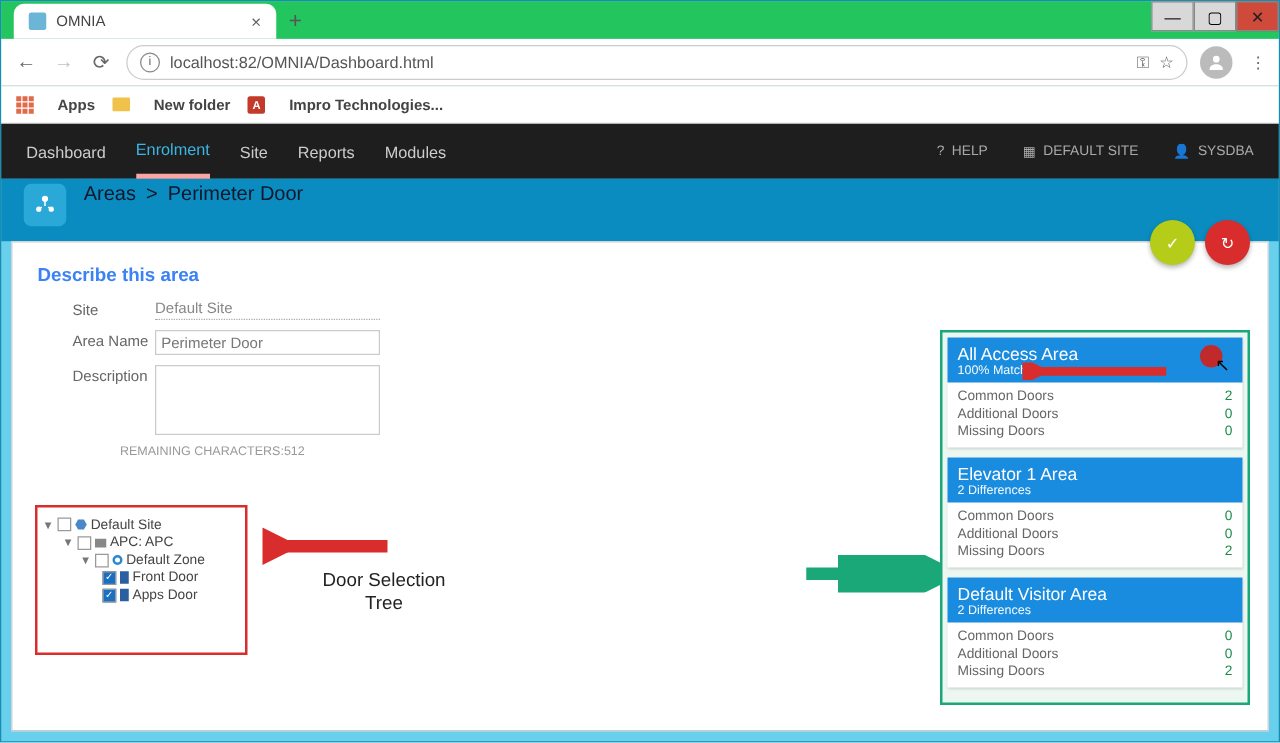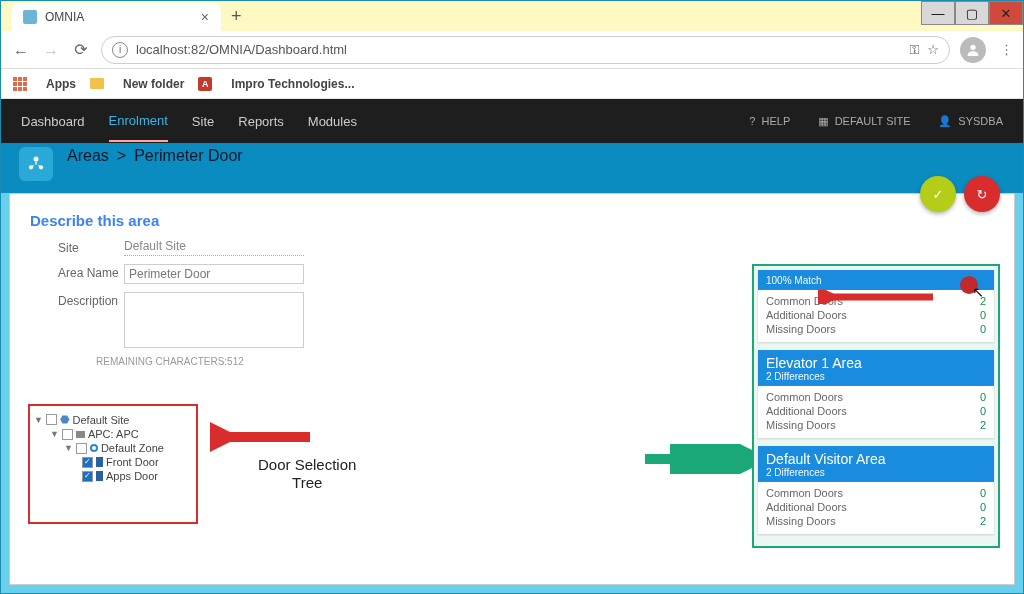--- a/index.html
+++ b/index.html
@@ -1,20 +1,20 @@
 <!DOCTYPE html>
 <html><head>
 <meta charset="utf-8">
 <style>
 * { box-sizing: border-box; margin: 0; padding: 0; }
 body { font-family: Arial, sans-serif; font-size: 13px; background: #68d0ec; width: 1024px; height: 594px; overflow: hidden; position: relative; }
 
 
 .window { position: absolute; inset: 0; border: 1px solid #1a8cb0; }
-.titlebar { height: 30px; background: #fef9c3; display: flex; align-items: center; position: relative; }
+.titlebar { height: 30px; background: #22c55e; display: flex; align-items: center; position: relative; }
 .tab { background: #fff; border-radius: 8px 8px 0 0; padding: 6px 12px; display: flex; align-items: center; gap: 8px; margin-left: 10px; margin-top: 2px; height: 28px; width: 210px; }
 .tab-icon { width: 14px; height: 14px; background: #6bb5d6; border-radius: 2px; }
 .tab-title { font-size: 12px; color: #444; flex: 1; }
 .tab-close { color: #666; font-size: 14px; cursor: pointer; }
 .newtab { margin-left: 10px; color: #555; font-size: 18px; cursor: pointer; }
 .winbtns { position: absolute; right: 0; top: 0; display: flex; }
 .winbtn { width: 34px; height: 24px; display: flex; align-items: center; justify-content: center; font-size: 13px; border: 1px solid #888; background: #d8d8d8; cursor: pointer; }
 .winbtn.close { background: #cf4a3a; color: #222; }
 
 .chrome-bar { height: 38px; background: #fff; display: flex; align-items: center; padding: 0 10px; gap: 10px; border-bottom: 1px solid #ddd; }
@@ -27,21 +27,21 @@
 .bookmarks { height: 30px; background: #fff; display: flex; align-items: center; padding: 0 12px; gap: 14px; font-size: 12px; color: #444; border-bottom: 1px solid #e5e5e5; }
 .bm { display: flex; align-items: center; gap: 19px; cursor: pointer; font-weight: bold; }
 .bm-apps { width: 14px; height: 14px; display: grid; grid-template-columns: repeat(3,1fr); grid-template-rows: repeat(3,1fr); gap: 1px; }
 .bm-apps span { background: #e06a4a; }
 .bm-folder { width: 14px; height: 11px; background: #f0c24a; border-radius: 1px; }
 .bm-red { width: 14px; height: 14px; background: #c23a2a; color: #fff; font-size: 9px; display: flex; align-items: center; justify-content: center; border-radius: 2px; }
 
 
 .app-nav { height: 44px; background: #1e1e1e; display: flex; align-items: center; padding: 0 20px; color: #ccc; font-size: 13px; }
 .app-nav .navitem { margin-right: 24px; cursor: pointer; padding: 12px 0; }
-.app-nav .navitem.active { color: #3bb6e4; border-bottom: 2px solid #fca5a5; }
+.app-nav .navitem.active { color: #3bb6e4; border-bottom: 4px solid #fca5a5; }
 .app-nav .spacer { flex: 1; }
 .app-nav .right { display: flex; gap: 28px; font-size: 11px; color: #aaa; align-items: center; }
 .app-nav .right .ritem { display: flex; align-items: center; gap: 6px; cursor: pointer; }
 
 
 .blue-header { height: 50px; background: #0b8cc0; display: flex; align-items: flex-start; padding: 4px 18px; color: #0f172a; font-size: 16px; }
 .bh-icon { width: 34px; height: 34px; background: #2aa8d8; border-radius: 6px; margin-right: 14px; display: flex; align-items: center; justify-content: center; }
 .bh-icon svg { width: 20px; height: 20px; fill: #fff; }
 
 
@@ -265,20 +265,21 @@
           <marker id="gah" markerWidth="10" markerHeight="10" refX="8" refY="5" orient="auto">
             <path d="M0,0 L10,5 L0,10 z" fill="#1aa878"></path>
           </marker>
         </defs>
       <line x1="5" y1="15" x2="110" y2="15" stroke="#1aa878" stroke-width="10" marker-end="url(#gah)"></line>
     </svg>
 
     <div class="match-panel" id="match-panel">
         <div class="match-card">
           <div class="match-head">
+            <div class="match-title">All Access Area</div>
             <div class="match-sub">100% Match</div>
             <div class="cursor-dot"></div>
             <div class="cursor-arrow">↖</div>
             <svg class="red-arrow-small" width="120" height="14">
               <defs>
                 <marker id="rah2" markerWidth="8" markerHeight="8" refX="2" refY="4" orient="auto">
                   <path d="M8,0 L0,4 L8,8 z" fill="#d92c2c"></path>
                 </marker>
               </defs>
               <line x1="115" y1="7" x2="8" y2="7" stroke="#d92c2c" stroke-width="7" marker-end="url(#rah2)"></line>

